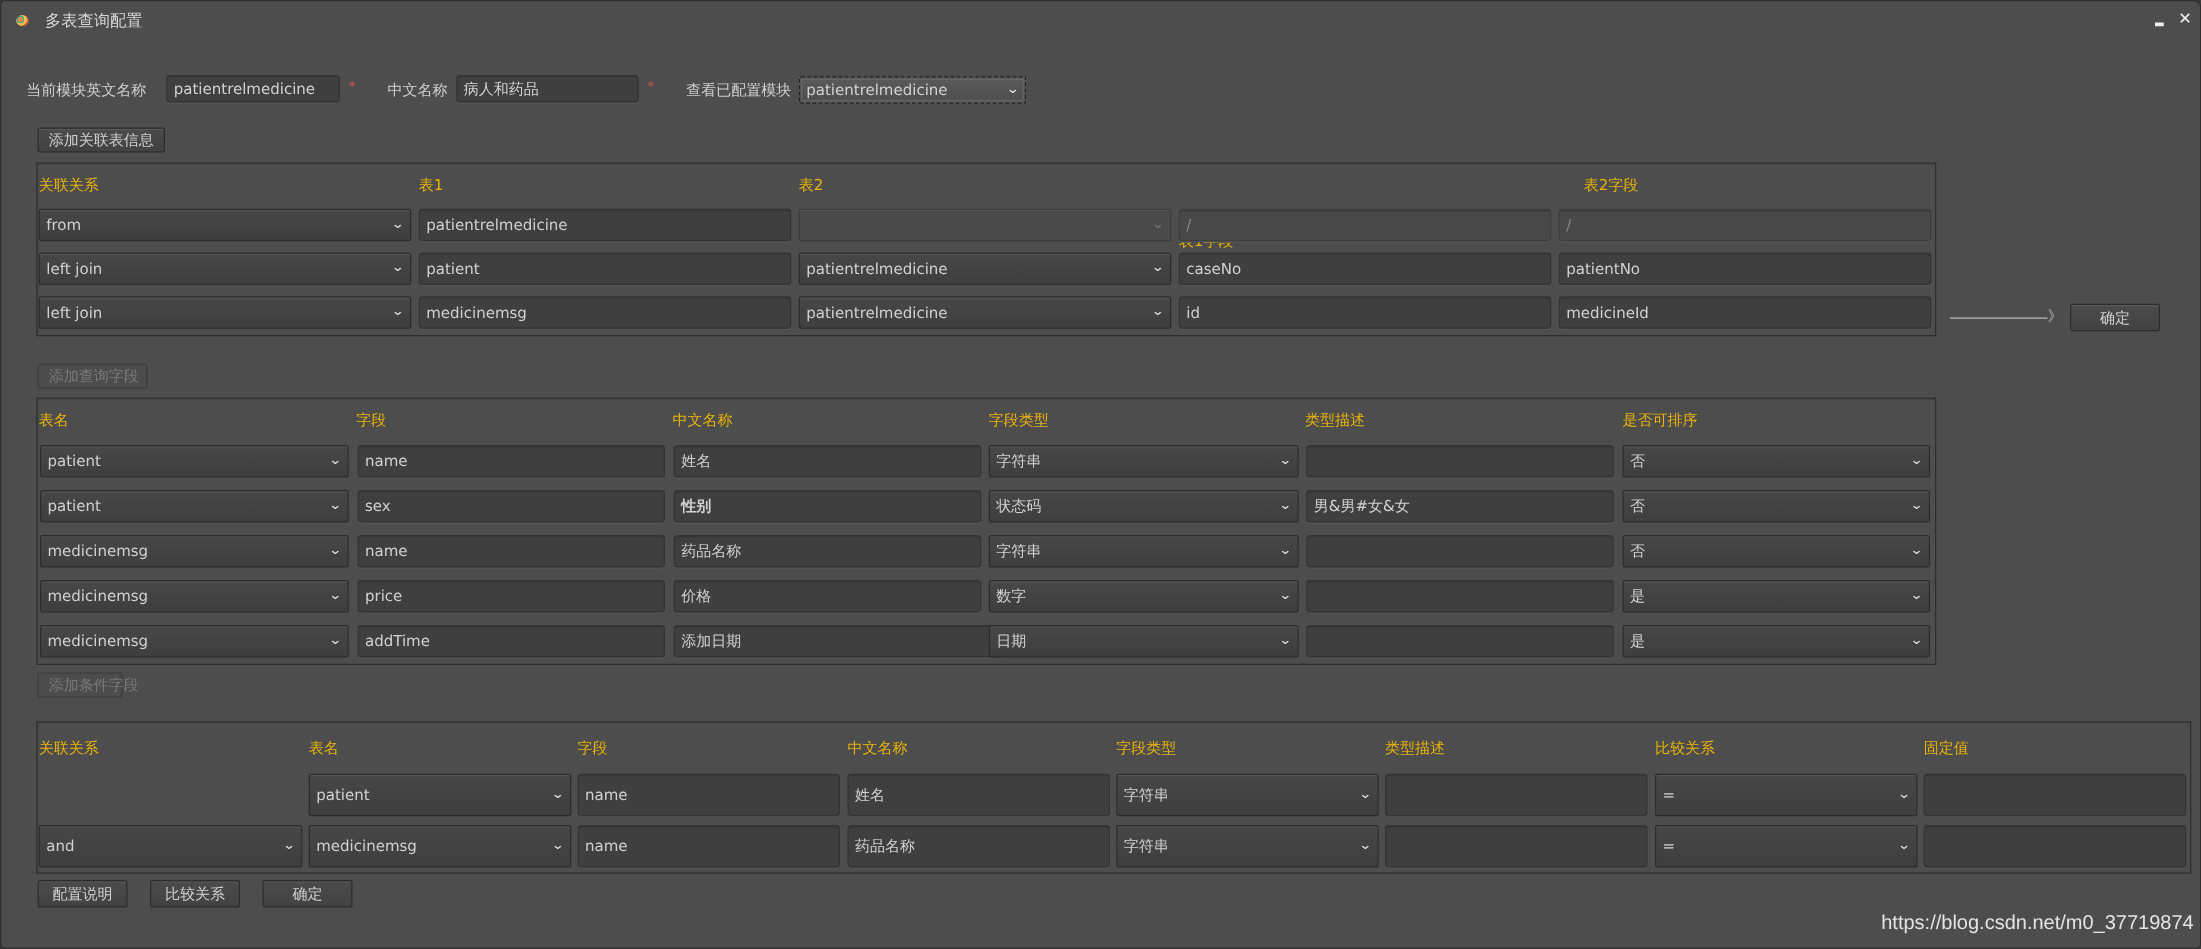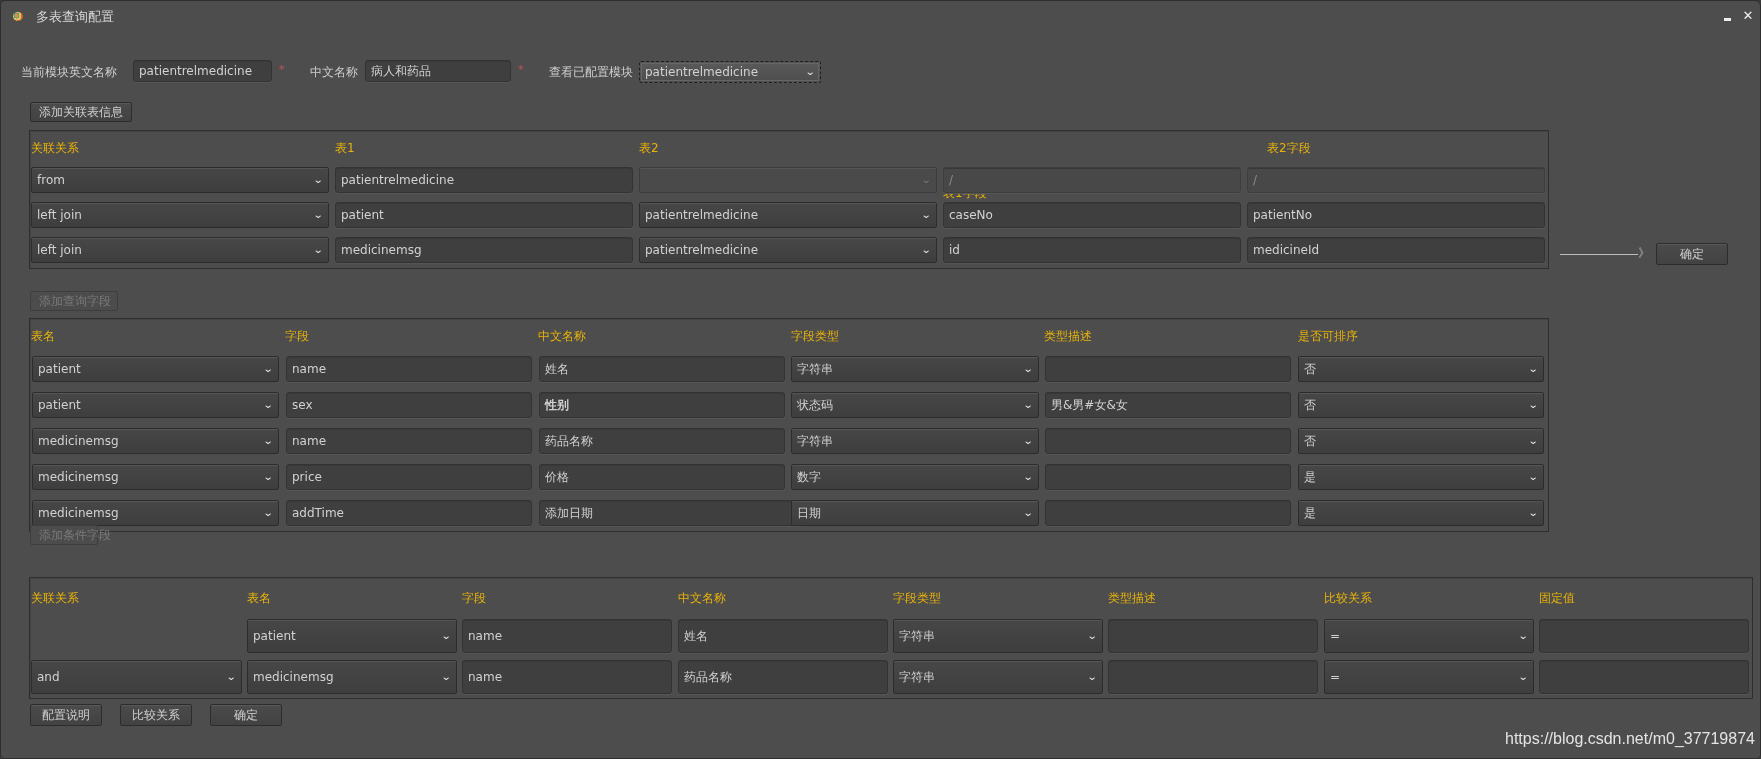--- a/index.html
+++ b/index.html
@@ -146,21 +146,21 @@
       <div class="inp" style="left: 1044px; top: 463px; width: 246px; height: 26px; line-height: 24px;"></div>
       <div class="sel" style="left: 1297px; top: 463px; width: 246px;"><span>是</span><span class="chev">⌄</span></div>
       <div class="sel" style="left: 31px; top: 499px; width: 247px;"><span>medicinemsg</span><span class="chev">⌄</span></div>
       <div class="inp" style="left: 285px; top: 499px; width: 246px; height: 26px; line-height: 24px;">addTime</div>
       <div class="inp" style="left: 538px; top: 499px; width: 264px; height: 26px; line-height: 24px;">添加日期</div>
       <div class="sel" style="left: 790px; top: 499px; width: 248px;"><span>日期</span><span class="chev">⌄</span></div>
       <div class="inp" style="left: 1044px; top: 499px; width: 246px; height: 26px; line-height: 24px;"></div>
       <div class="sel" style="left: 1297px; top: 499px; width: 246px;"><span>是</span><span class="chev">⌄</span></div>
     </div>
 
-  <div class="btn dis" style="left:29px;top:524px;width:68px;">添加条件字段</div>
+  <div class="btn dis" style="left:29px;top:537px;width:68px;">添加条件字段</div>
   <div class="panel" style="left:28px;top:576px;width:1722px;height:120px;"></div>
   <span class="hdr" style="left:30px;top:589px;">关联关系</span>
   <span class="hdr" style="left:246px;top:589px;">表名</span>
   <span class="hdr" style="left:461px;top:589px;">字段</span>
   <span class="hdr" style="left:677px;top:589px;">中文名称</span>
   <span class="hdr" style="left:892px;top:589px;">字段类型</span>
   <span class="hdr" style="left:1107px;top:589px;">类型描述</span>
   <span class="hdr" style="left:1323px;top:589px;">比较关系</span>
   <span class="hdr" style="left:1538px;top:589px;">固定值</span>
 

